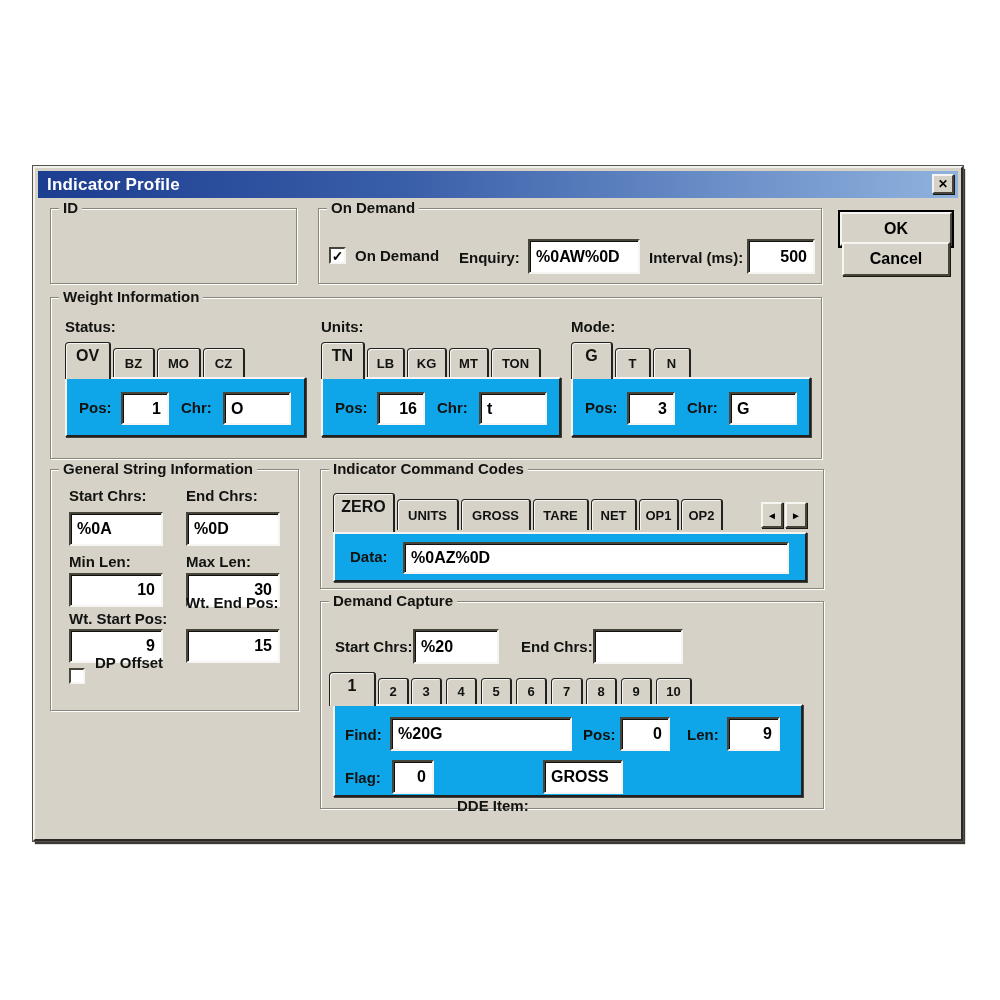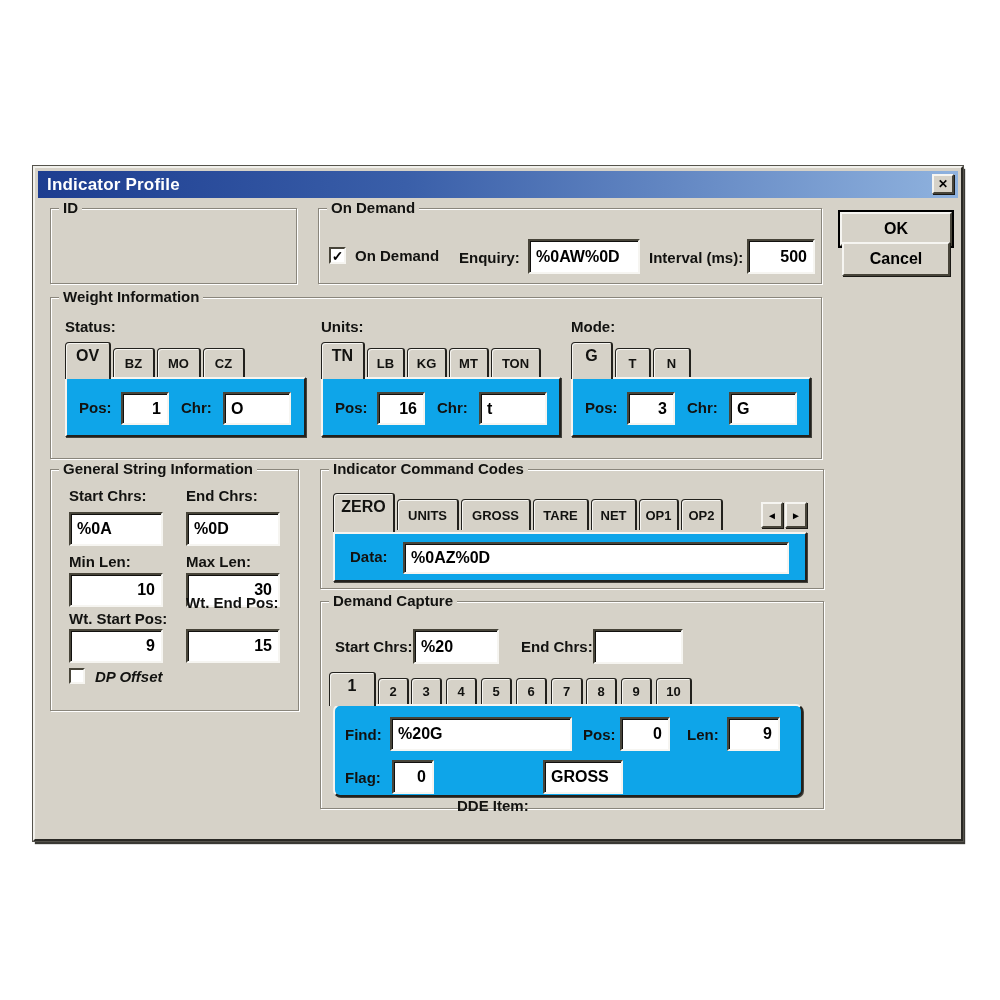--- a/index.html
+++ b/index.html
@@ -218,21 +218,21 @@
     </div>
     <span class="lbl" style="left:18px; top:140px;">Wt. Start Pos:</span>
     <span class="lbl" style="left:135px; top:124px;">Wt. End Pos:</span>
     <div class="sunken num" style="left:18px; top:159px; width:94px; height:34px;">
       <span>9</span>
     </div>
     <div class="sunken num" style="left:135px; top:159px; width:94px; height:34px;">
       <span>15</span>
     </div>
     <div class="cb" style="left:18px; top:198px; width:16px; height:16px;"></div>
-    <span class="lbl" style="left:44px; top:198px;font-style:italic;">DP Offset</span>
+    <span class="lbl" style="left:44px; top:184px;">DP Offset</span>
   </div>
 
   <div class="group" style="left:285px; top:301px; width:504px; height:120px;">
     <span class="glabel">Indicator Command Codes</span>
     <span class="tab sel" style="left:12px; top:23px; width:62px; height:39px;">
         <span>ZERO</span>
       </span>
     <span class="tab" style="left:76px; top:29px; width:62px; height:31px;">
         <span>UNITS</span>
       </span>
@@ -300,21 +300,21 @@
     <span class="tab" style="left:265px; top:76px; width:31px; height:26px;">
         <span>8</span>
       </span>
     <span class="tab" style="left:300px; top:76px; width:31px; height:26px;">
         <span>9</span>
       </span>
     <span class="tab" style="left:335px; top:76px; width:36px; height:26px;">
         <span>10</span>
       </span>
 
-    <div class="tabpanel" style="left:12px; top:102px; width:470px; height:93px;border-radius:7px;">
+    <div class="tabpanel" style="left:12px; top:102px; width:470px; height:93px;">
       <span class="lbl" style="left:10px; top:20px;">Find:</span>
       <div class="sunken" style="left:55px; top:11px; width:182px; height:34px;">
         <span>%20G</span>
       </div>
       <span class="lbl" style="left:248px; top:20px;">Pos:</span>
       <div class="sunken num" style="left:285px; top:11px; width:50px; height:34px;">
         <span>0</span>
       </div>
       <span class="lbl" style="left:352px; top:20px;">Len:</span>
       <div class="sunken num" style="left:392px; top:11px; width:53px; height:34px;">

